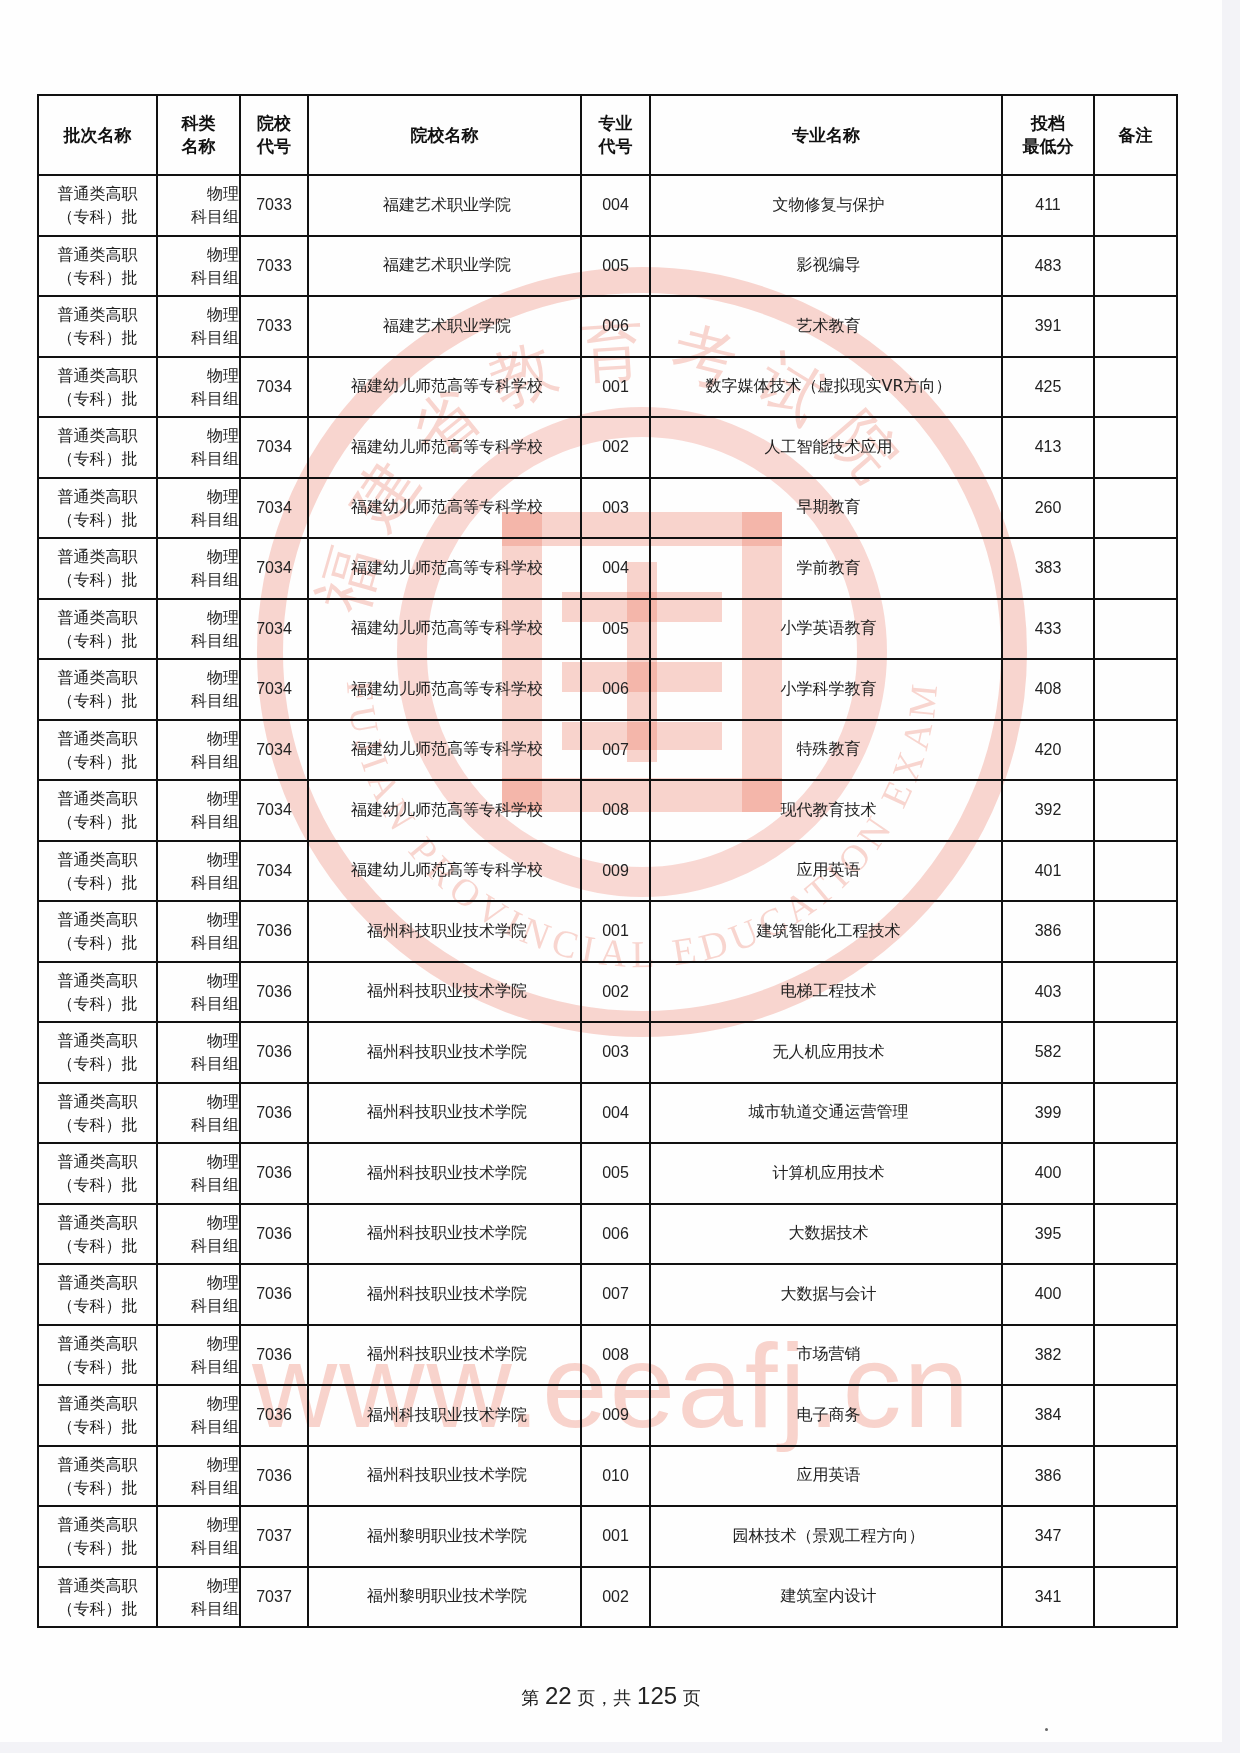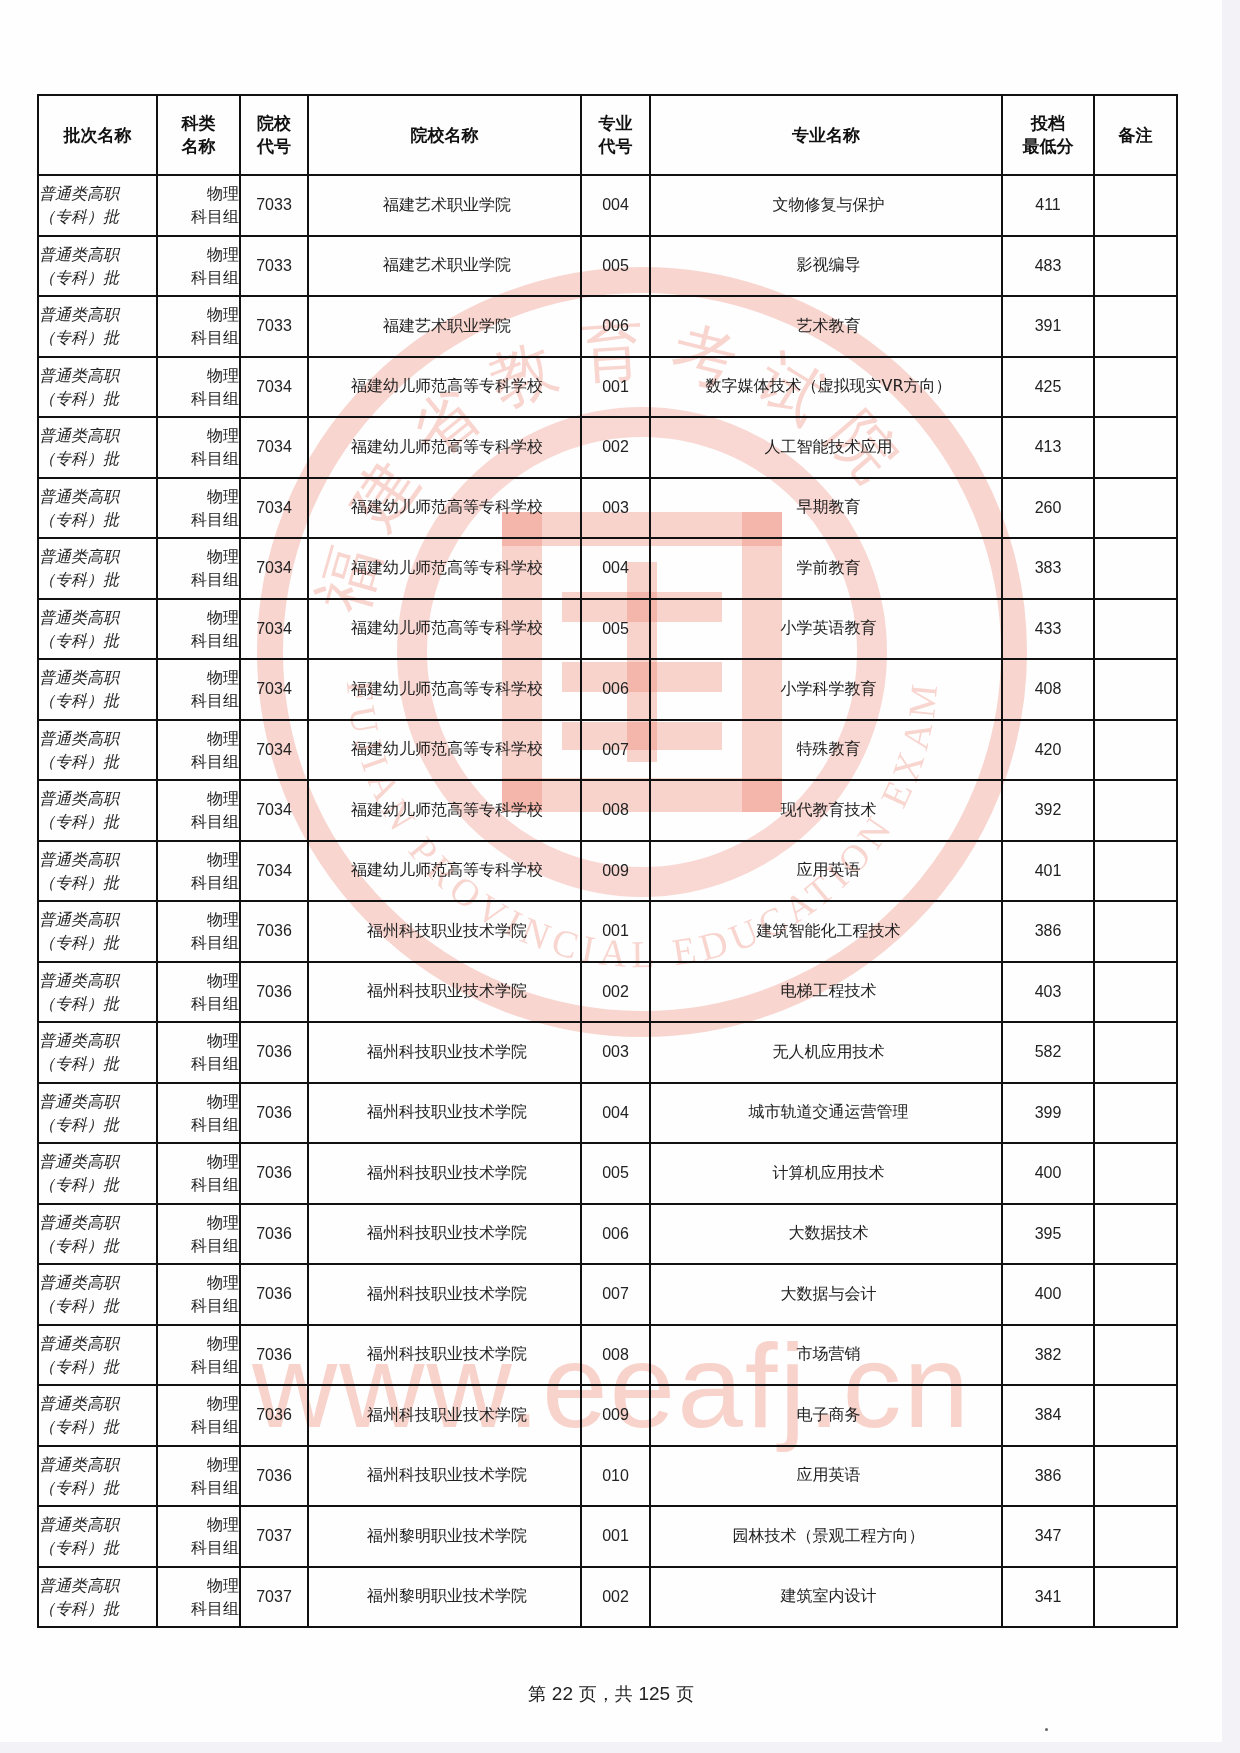--- a/index.html
+++ b/index.html
@@ -30,33 +30,33 @@
   }
   .tbl th, .tbl td {
     border:2px solid #111; padding:0; background:transparent;
     vertical-align:middle;
   }
   .tbl th {
     height:78px; font-weight:bold; font-size:17px; line-height:23px;
     text-align:center; color:#111;
   }
   .tbl td { height:58.5px; font-size:16px; color:#222; }
-  .c-batch { line-height:23px; color:#333; font-size:16px;font-style:italic; }
+  .c-batch { text-align:center; line-height:23px; color:#333; font-size:16px; }
   .c-cat { text-align:right; line-height:23px; color:#333; }
   .c-code, .c-mcode, .c-score {
     text-align:center; font-family:"Liberation Sans",sans-serif;
     font-size:18px; color:#111;
   }
   .c-school, .c-major { text-align:center; padding-left:5px !important; color:#2a2a2a; }
   .c-note { }
   .footer {
     position:absolute; left:0; width:1222px; top:1682px; text-align:center;
     font-size:18px; color:#222; z-index:2;
   }
-  .footer .num { font-family:"Liberation Sans",sans-serif; font-size:19px; }
+  .footer .num { font-family:"Liberation Sans",sans-serif; font-size:24px; }
   .dot { position:absolute; left:1045px; top:1728px; width:3px; height:3px; background:#666; border-radius:50%; }
 </style>
 </head>
 <body>
 
 <div class="page"></div>
 
 <svg class="seal" viewBox="0 0 780 780">
   <defs>
     <path id="arcTop" d="M 110 390 A 280 280 0 0 1 670 390"></path>

